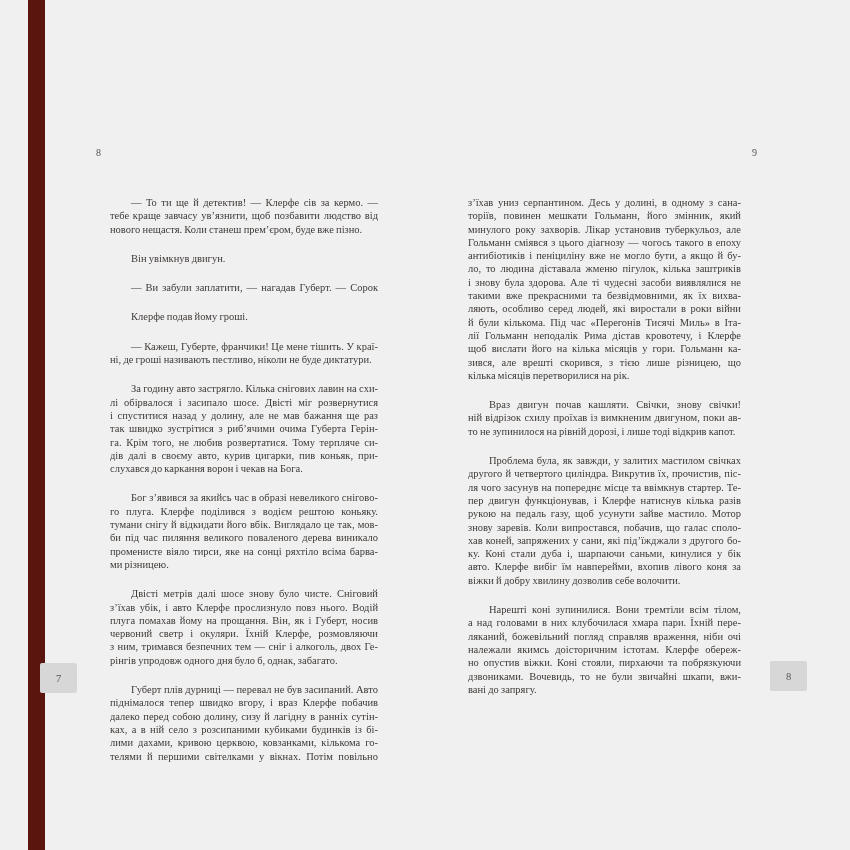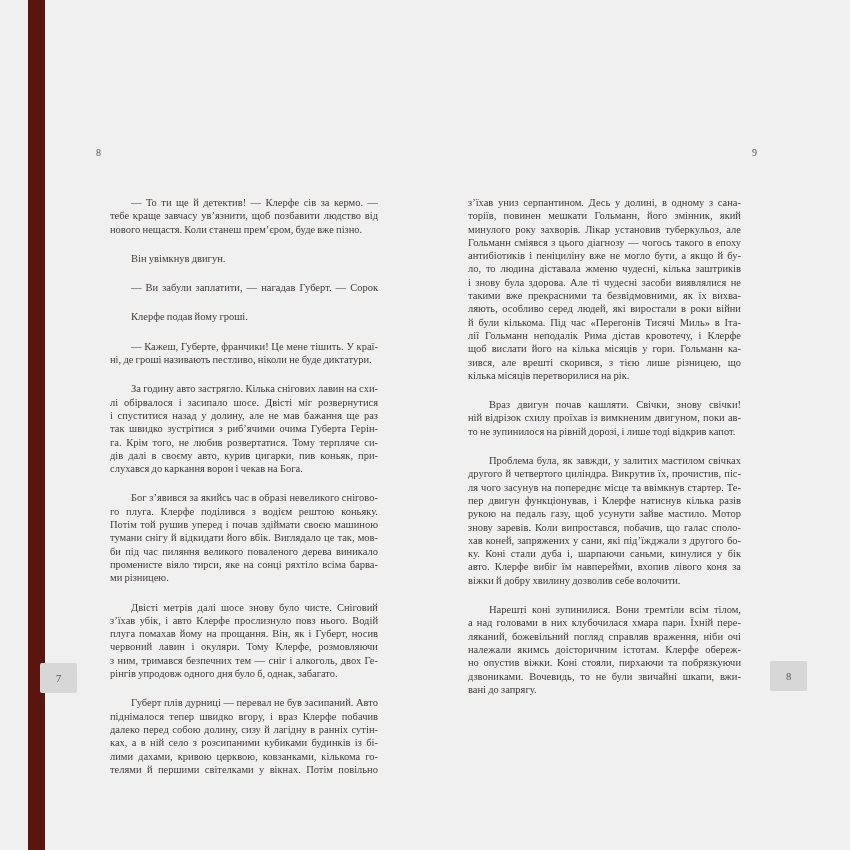--- a/index.html
+++ b/index.html
@@ -65,51 +65,50 @@
         <div class="line">лі обірвалося і засипало шосе. Двісті міг розвернутися</div>
         <div class="line">і спуститися назад у долину, але не мав бажання ще раз</div>
         <div class="line">так швидко зустрітися з риб’ячими очима Губерта Герін-</div>
         <div class="line">га. Крім того, не любив розвертатися. Тому терпляче си-</div>
         <div class="line">дів далі в своєму авто, курив цигарки, пив коньяк, при-</div>
         <div class="line end">слухався до каркання ворон і чекав на Бога.</div>
       </div>
       <div class="paragraph">
         <div class="line indent">Бог з’явився за якийсь час в образі невеликого снігово-</div>
         <div class="line">го плуга. Клерфе поділився з водієм рештою коньяку.</div>
-        <div class="line">Потім той рушив уперед і почав здіймати своєю машиною</div>
         <div class="line">тумани снігу й відкидати його вбік. Виглядало це так, мов-</div>
         <div class="line">би під час пиляння великого поваленого дерева виникало</div>
         <div class="line">променисте віяло тирси, яке на сонці ряхтіло всіма барва-</div>
         <div class="line end">ми різницею.</div>
       </div>
       <div class="paragraph">
         <div class="line indent">Двісті метрів далі шосе знову було чисте. Сніговий плуг</div>
         <div class="line">з’їхав убік, і авто Клерфе прослизнуло повз нього. Водій</div>
         <div class="line">плуга помахав йому на прощання. Він, як і Губерт, носив</div>
-        <div class="line">червоний лавин і окуляри. Тому Клерфе, розмовляючи</div>
+        <div class="line">червоний светр і окуляри. Їхній Клерфе, розмовляючи</div>
         <div class="line">з ним, тримався безпечних тем — сніг і алкоголь, двох Ге-</div>
         <div class="line end">рінгів упродовж одного дня було б, однак, забагато.</div>
       </div>
       <div class="paragraph">
         <div class="line indent">Губерт плів дурниці — перевал не був засипаний. Авто</div>
         <div class="line">піднімалося тепер швидко вгору, і враз Клерфе побачив</div>
         <div class="line">далеко перед собою долину, сизу й лагідну в ранніх сутін-</div>
         <div class="line">ках, а в ній село з розсипаними кубиками будинків із бі-</div>
         <div class="line">лими дахами, кривою церквою, ковзанками, кількома го-</div>
         <div class="line">телями й першими світелками у вікнах. Потім повільно</div>
       </div>
     </div>
   <div class="column" id="col-right">
       <div class="paragraph">
         <div class="line">з’їхав униз серпантином. Десь у долині, в одному з сана-</div>
         <div class="line">торіїв, повинен мешкати Гольманн, його змінник, який</div>
         <div class="line">минулого року захворів. Лікар установив туберкульоз, але</div>
         <div class="line">Гольманн сміявся з цього діагнозу — чогось такого в епоху</div>
         <div class="line">антибіотиків і пеніциліну вже не могло бути, а якщо й бу-</div>
-        <div class="line">ло, то людина діставала жменю чудесні, кілька заштриків</div>
+        <div class="line">ло, то людина діставала жменю пігулок, кілька заштриків</div>
         <div class="line">і знову була здорова. Але ті чудесні засоби виявлялися не</div>
         <div class="line">такими вже прекрасними та безвідмовними, як їх вихва-</div>
         <div class="line">ляють, особливо серед людей, які виростали в роки війни</div>
         <div class="line">й були кількома. Під час «Перегонів Тисячі Миль» в Іта-</div>
         <div class="line">лії Гольманн неподалік Рима дістав кровотечу, і Клерфе</div>
         <div class="line">щоб вислати його на кілька місяців у гори. Гольманн ка-</div>
         <div class="line">зився, але врешті скорився, з тією лише різницею, що</div>
         <div class="line end">кілька місяців перетворилися на рік.</div>
       </div>
       <div class="paragraph">

